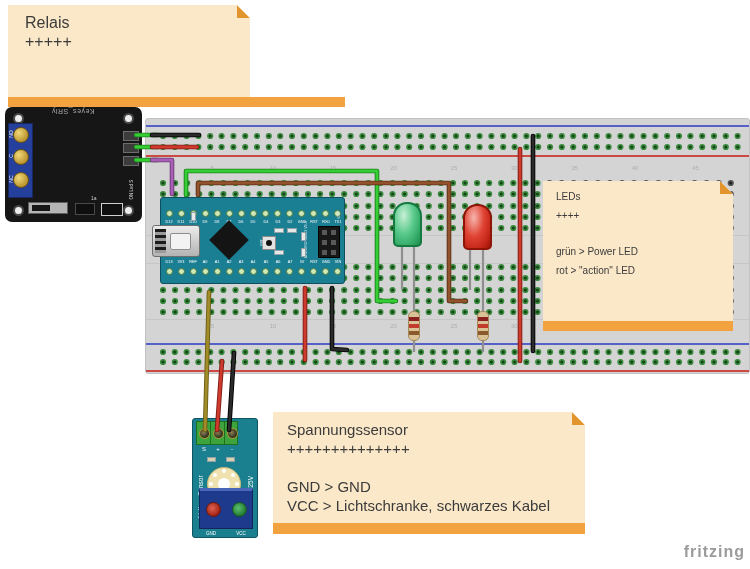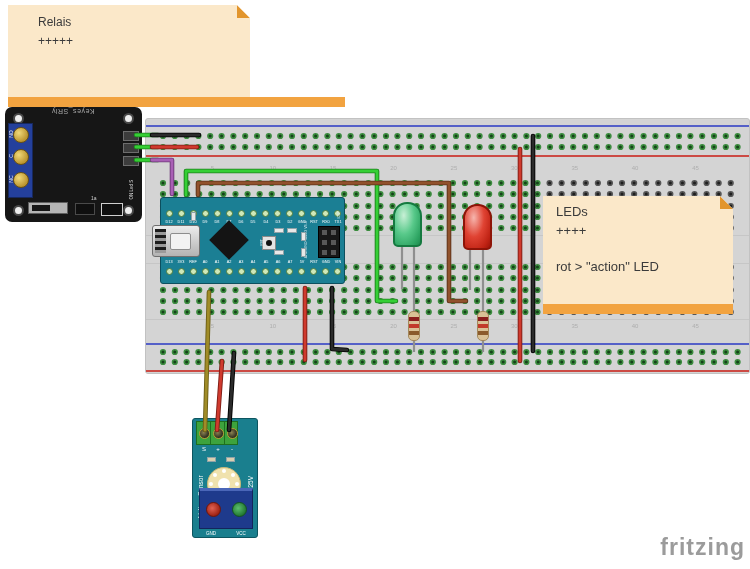--- a/index.html
+++ b/index.html
@@ -41,21 +41,21 @@
 
   
   #vsensor{position:absolute;left:192px;top:418px;width:66px;height:120px;background:#1a7f8e;
            border:1px solid #0d5560;border-radius:3px;box-sizing:border-box;}
 
   
   .led{position:absolute;border-radius:14px 14px 5px 5px;box-sizing:border-box;}
   .resistor{position:absolute;width:12px;height:30px;border:1px solid #a3885c;border-radius:5px;
             box-sizing:border-box;}
 
-  #watermark{position:absolute;right:5px;bottom:8px;font-size:23px;font-weight:bold;
+  #watermark{position:absolute;right:5px;bottom:8px;font-size:16px;font-weight:bold;
              color:#9b9b9b;letter-spacing:1px;}
 </style>
 </head>
 <body>
 
 <div id="stage">
 
   <div id="breadboard">
     <div class="rail-line" style="top:6px;background:#5560c8;"></div>
     <div class="rail-line" style="top:36px;background:#cc4a44;"></div>
@@ -978,34 +978,45 @@
     </svg>
 
   <div class="led" style="left:393px;top:202px;width:29px;height:45px;border:2px solid #157a40;
               background:radial-gradient(ellipse at 35% 28%,#c8f0d6 0%,#58c98a 45%,#2ea563 80%,#1f8b4f 100%);"></div>
   <div class="led" style="left:463px;top:204px;width:29px;height:46px;border:2px solid #8e1408;
               background:radial-gradient(ellipse at 35% 28%,#f6b6ae 0%,#e04333 45%,#c02314 80%,#9c1408 100%);"></div>
 
   <div class="resistor" style="left:408px;top:311px;background:linear-gradient(#d9c196 0 5px,#8b1e1e 5px 9px,#d9c196 9px 12px,#c23b2b 12px 16px,#d9c196 16px 19px,#8b5a2b 19px 23px,#d9c196 23px 100%);"></div>
   <div class="resistor" style="left:477px;top:311px;background:linear-gradient(#d9c196 0 5px,#8b1e1e 5px 9px,#d9c196 9px 12px,#c23b2b 12px 16px,#d9c196 16px 19px,#8b5a2b 19px 23px,#d9c196 23px 100%);"></div>
 
-  <div class="note" style="left:8px;top:5px;width:242px;height:92px;padding:8px 0 0 30px;box-sizing:border-box;
-              font-size:12px;line-height:19px;">
+  <div class="note" style="left:8px;top:5px;width:242px;height:92px;padding:8px 0 0 17px;box-sizing:border-box;
+              font-size:16px;line-height:19px;">
     <div class="fold"></div>
     <div>Relais</div>
     <div>+++++</div>
     <div style="height:19px;"></div>
   </div>
   <div class="abs" style="left:8px;top:97px;width:337px;height:10px;background:#f2a340;"></div>
 
-  <div class="note" style="left:543px;top:196px;width:190px;height:118px;padding:7px 0 0 13px;box-sizing:border-box;
-              font-size:13px;line-height:18.5px;">
+  <div class="note" style="left:543px;top:181px;width:190px;height:150px;padding:7px 0 0 13px;box-sizing:border-box;
+              font-size:10px;line-height:18.5px;">
     <div class="fold"></div>
     <div class="note-bar" style="height:10px;"></div>
     <div>LEDs</div>
     <div>++++</div>
     <div style="height:18px;"></div>
+    <div>grün &gt; Power LED</div>
     <div>rot &gt; "action" LED</div>
   </div>
 
+  <div class="note" style="left:273px;top:412px;width:312px;height:122px;padding:8px 0 0 14px;box-sizing:border-box;
+              font-size:15px;line-height:19px;">
+    <div class="fold"></div>
+    <div class="note-bar" style="height:11px;"></div>
+    <div>Spannungssensor</div>
+    <div>++++++++++++++</div>
+    <div style="height:19px;"></div>
+    <div>GND &gt; GND</div>
+    <div>VCC &gt; Lichtschranke, schwarzes Kabel</div>
+  </div>
 
   <div id="watermark">fritzing</div>
 </div>
 
 </body></html>

